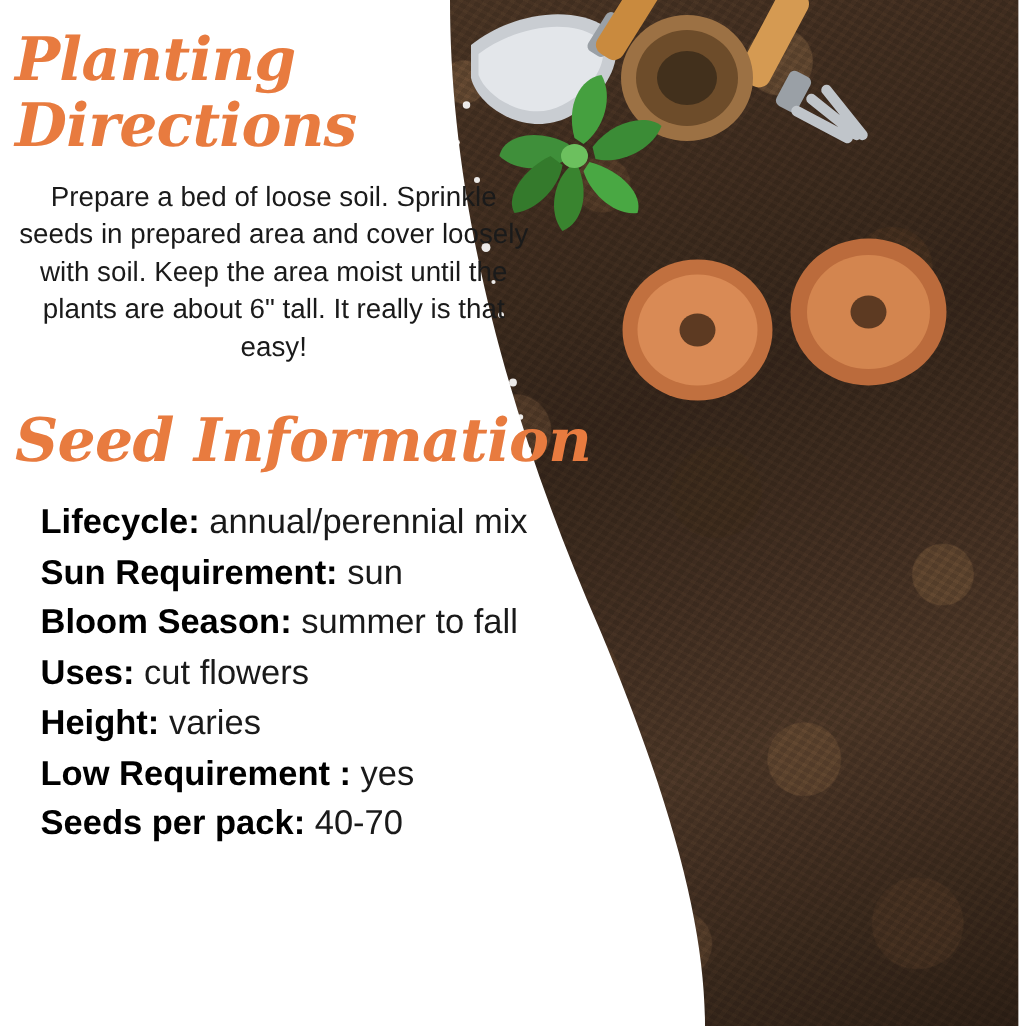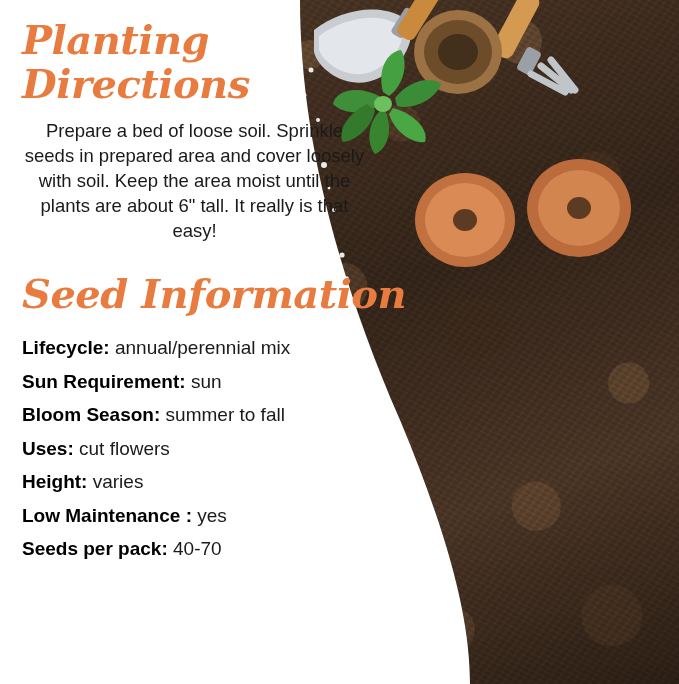--- a/index.html
+++ b/index.html
@@ -61,21 +61,21 @@
     left: 0;
     width: 679px;
     height: 684px;
     pointer-events: none;
   }
 
   
   .content {
     position: absolute;
     top: 0;
-    left: 12px;
+    left: 0;
     width: 400px;
     height: 684px;
     padding: 18px 0 0 10px;
     box-sizing: border-box;
   }
   .heading {
     font-family: "DejaVu Serif", serif;
     font-style: italic;
     font-weight: bold;
     color: #e87b3f;
@@ -100,24 +100,25 @@
     font-size: 40px;
     line-height: 46px;
     margin: 0 0 14px 0;
   }
   .spec-list {
     list-style: none;
     margin: 0;
     padding: 0;
   }
   .spec-item {
-    font-size: 19px;
+    font-size: 23px;
     line-height: 33.5px;
     color: #111111;
     white-space: nowrap;
+    margin-left: 17px;
   }
   .spec-label {
     font-weight: bold;
     color: #000000;
   }
   .spec-value {
     font-weight: normal;
     color: #1a1a1a;
   }
 </style>
@@ -232,21 +233,21 @@
       </li>
       <li class="spec-item">
         <span class="spec-label">Uses:</span>
         <span class="spec-value">cut flowers</span>
       </li>
       <li class="spec-item">
         <span class="spec-label">Height:</span>
         <span class="spec-value">varies</span>
       </li>
       <li class="spec-item">
-        <span class="spec-label">Low Maintenance :</span>
+        <span class="spec-label">Low Requirement :</span>
         <span class="spec-value">yes</span>
       </li>
       <li class="spec-item">
         <span class="spec-label">Seeds per pack:</span>
         <span class="spec-value">40-70</span>
       </li>
     </ul>
 
   </div>
 </div>

